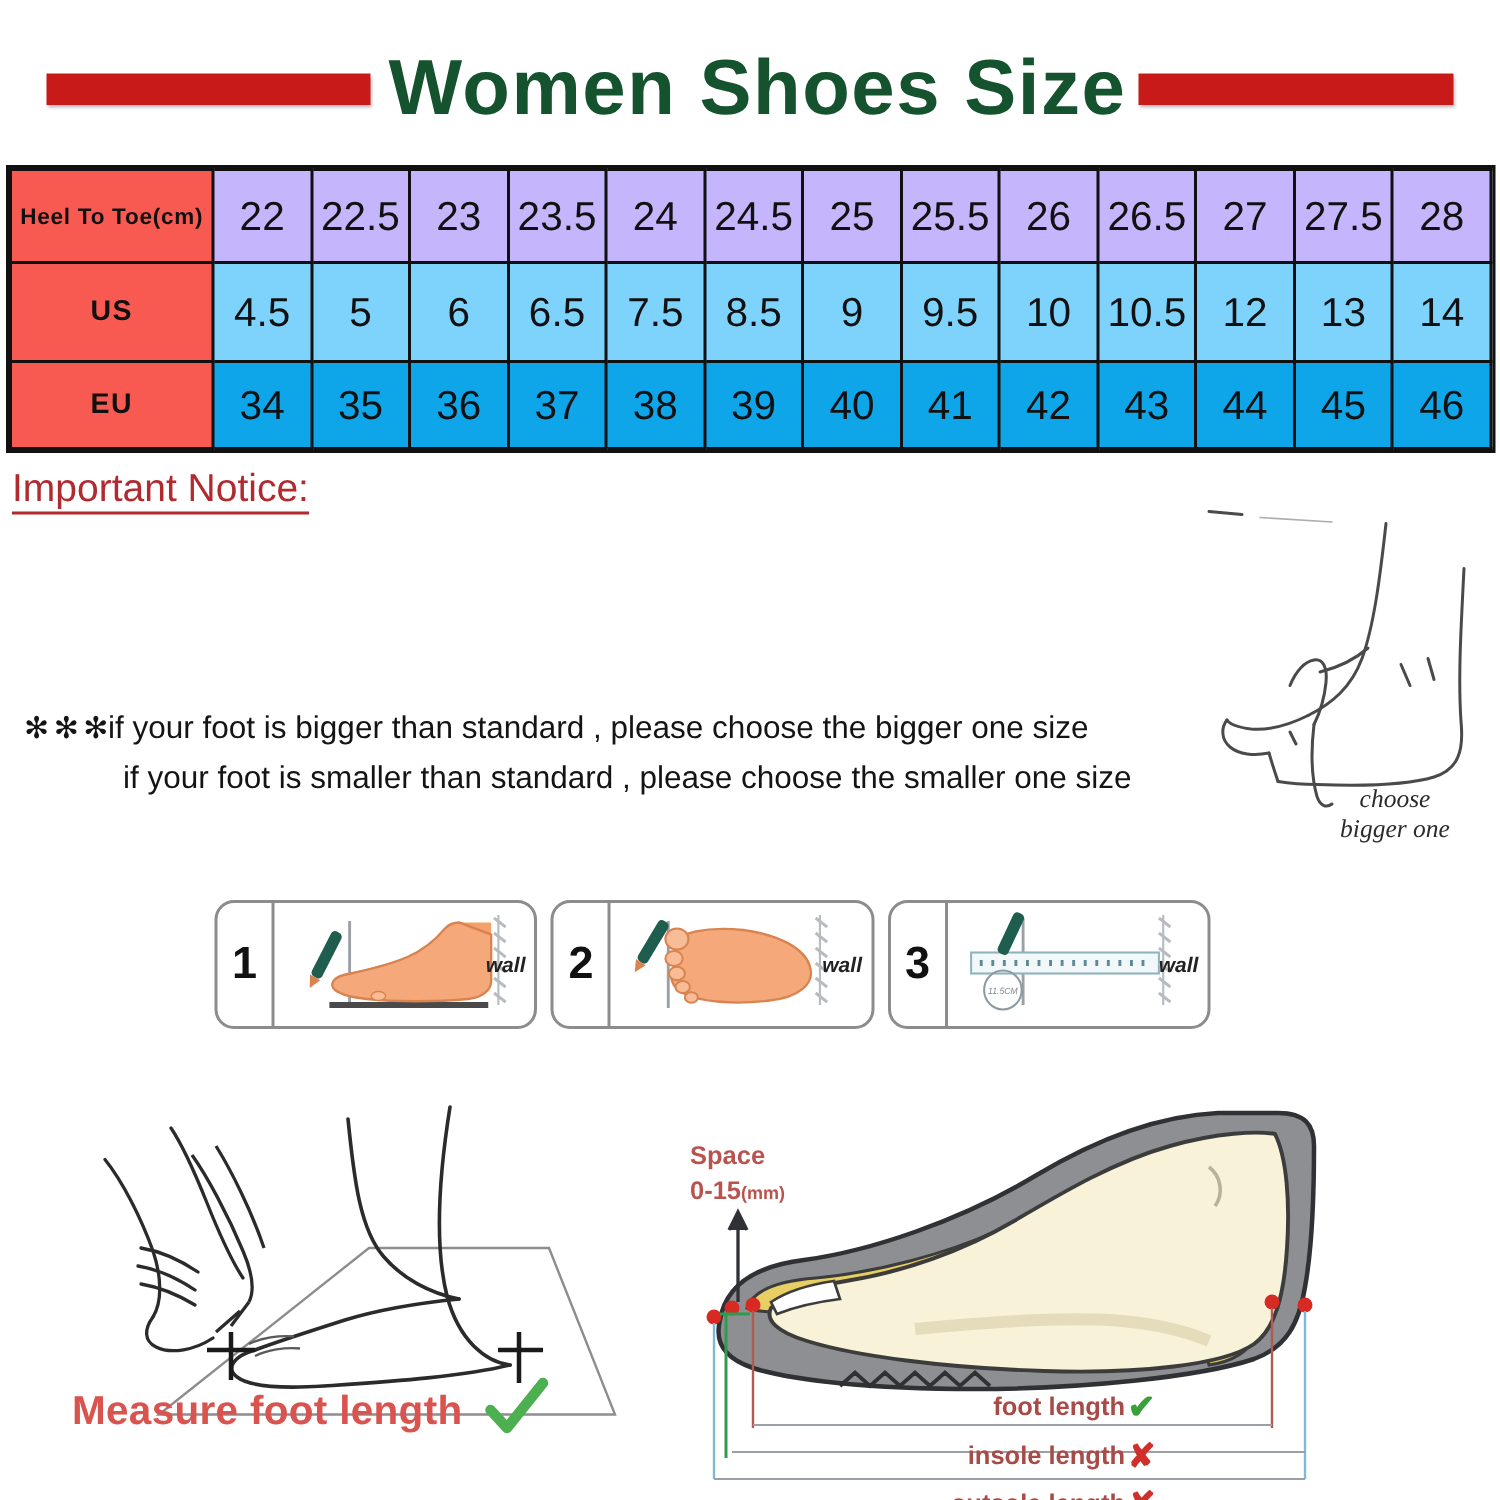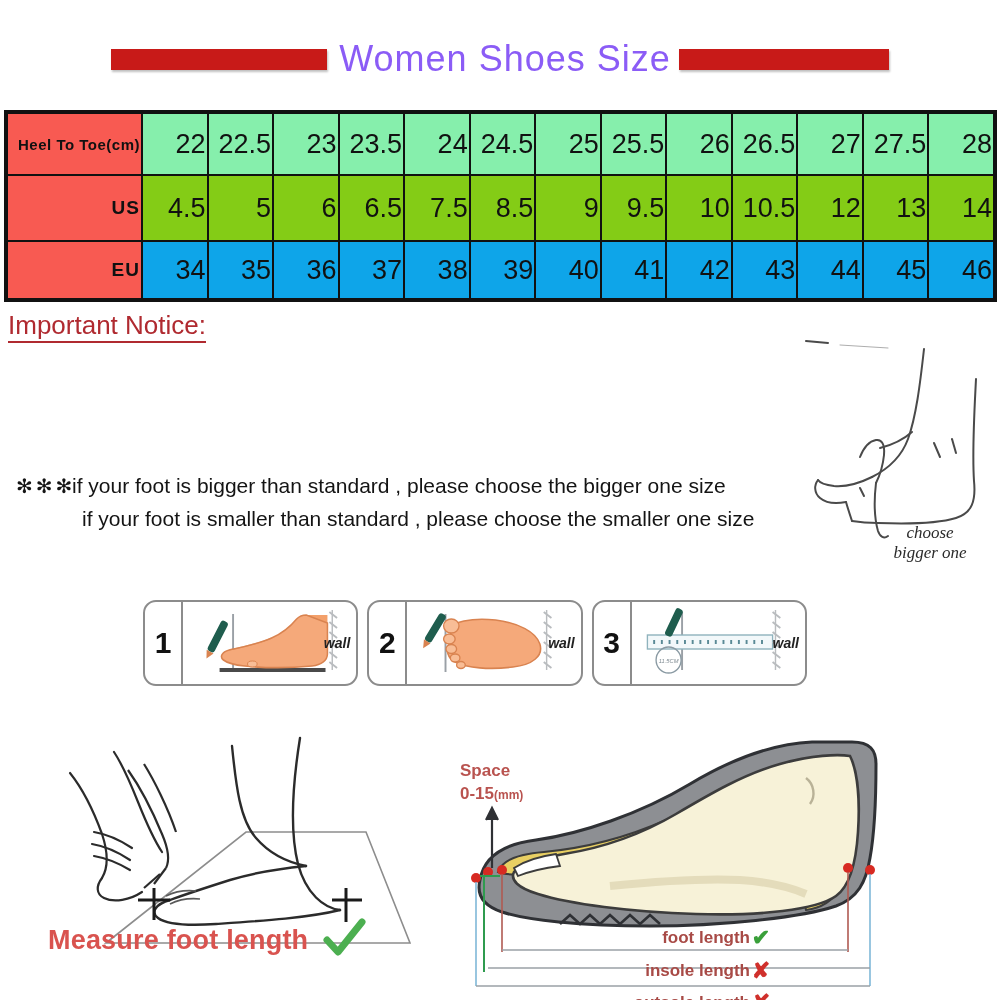--- a/index.html
+++ b/index.html
@@ -9,35 +9,35 @@
   }
   .page{position:relative;width:1000px;height:1000px;}
 
   
   .title-row{position:absolute;left:0;top:28px;width:1000px;height:62px;
     display:flex;align-items:center;justify-content:center;gap:0;}
   .title-bar{height:21px;background:#c81a18;box-shadow:1px 2px 2px rgba(0,0,0,.25);}
   .title-bar.left{width:216px;margin-right:12px;}
   .title-bar.right{width:210px;margin-left:8px;}
   .title-text{
-    font-size:36px;color:#8b5cf6;letter-spacing:1px;white-space:nowrap;
-    font-family:"Liberation Sans", sans-serif;font-weight:400;
+    font-size:52px;color:#14532d;letter-spacing:1px;white-space:nowrap;
+    font-family:"Liberation Sans", sans-serif;font-weight:700;
   }
 
   
   .size-table{position:absolute;left:4px;top:110px;width:989px;height:188px;
     border:2px solid #111;border-collapse:collapse;}
   .size-table table{border-collapse:collapse;width:100%;height:100%;table-layout:fixed;}
-  .size-table td{border:2px solid #111;text-align:right;vertical-align:middle;
+  .size-table td{border:2px solid #111;text-align:center;vertical-align:middle;
     font-family:"Liberation Sans", sans-serif;color:#111;}
   td.rowlabel{background:#f85a52;font-weight:700;}
   td.lab-cm{font-size:15px;letter-spacing:.5px;}
   td.lab-big{font-size:19px;letter-spacing:1px;}
-  td.cm-cell{background:#86efac;font-size:27px;}
-  td.us-cell{background:#84cc16;font-size:27px;}
+  td.cm-cell{background:#c4b5fd;font-size:27px;}
+  td.us-cell{background:#7dd3fc;font-size:27px;}
   td.eu-cell{background:#0ea5e9;font-size:27px;}
   tr.r-cm{height:62px;}
   tr.r-us{height:66px;}
   tr.r-eu{height:58px;}
 
   
   .notice-head{position:absolute;left:8px;top:312px;font-size:26px;color:#b02a30;
     border-bottom:2px solid #b02a30;padding-bottom:2px;line-height:1.05;}
   .notice-block{position:absolute;color:#141414;font-size:21px;line-height:1.55;
     white-space:nowrap;}

